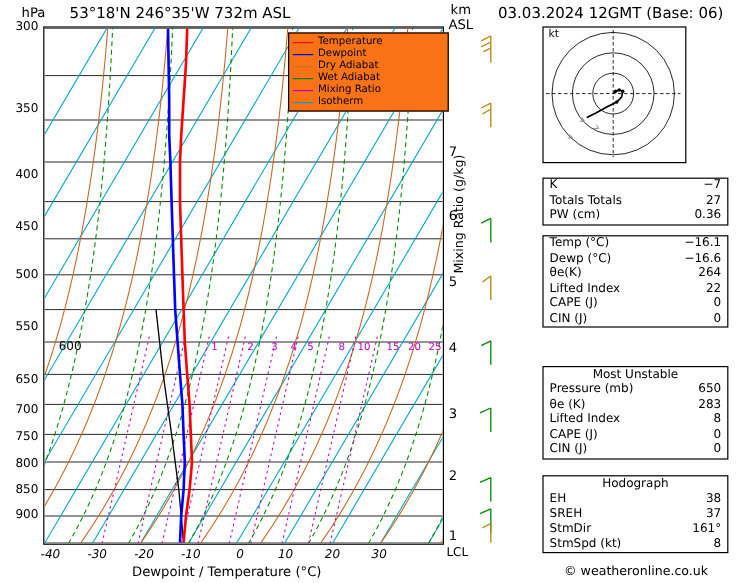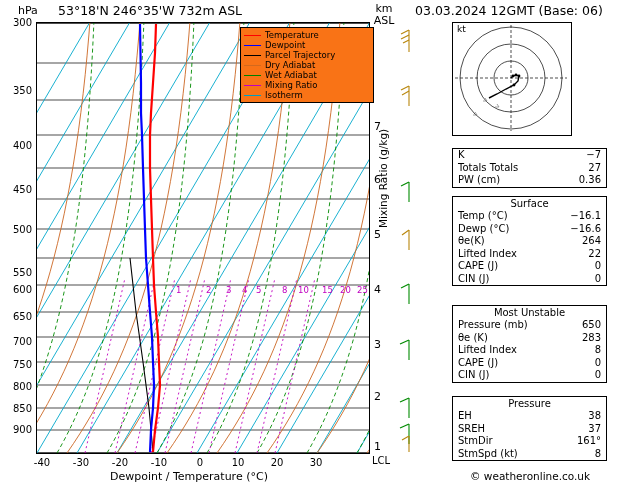--- a/index.html
+++ b/index.html
@@ -8,21 +8,21 @@
   
   #hpa-label{left:18px;top:4px;font-size:11px;}
   #station-title{left:58px;top:3px;font-size:12.5px;}
   #km-label{left:371px;top:2px;font-size:11px;text-align:center;width:26px;}
   #asl-label{left:371px;top:14px;font-size:11px;text-align:center;width:26px;}
   #datetime-title{left:415px;top:3px;font-size:12.5px;}
   
   #skewt{left:36px;top:22px;width:334px;height:432px;border:1px solid #000;box-sizing:border-box;overflow:hidden;background:#fff;}
   #skewt svg{display:block;}
   .ytick{position:absolute;font-size:10px;text-align:right;width:32px;left:0px;}
-  .xtick{position:absolute;font-size:10px;text-align:center;width:30px;}
+  .xtick{position:absolute;font-size:10px;text-align:center;width:30px;font-style:italic;}
   #xaxis-label{position:absolute;left:110px;top:470px;font-size:11px;}
   
   .kmtick{position:absolute;font-size:11px;left:374px;}
   .mixlabel{position:absolute;font-size:8.5px;color:#c000c0;}
   #mixing-axis-title{position:absolute;left:377px;top:228px;font-size:10.5px;color:#000;
      transform:rotate(-90deg);transform-origin:left top;white-space:nowrap;}
   
   #legend{position:absolute;left:240px;top:27px;width:126px;border:1px solid #000;background:#f97316;padding:2px 3px;font-size:8.5px;line-height:10.5px;}
   #legend .row{display:flex;align-items:center;height:10px;}
   #legend .sw{width:17px;height:0;border-top:1.6px solid #000;margin-right:4px;flex:none;}
@@ -140,21 +140,21 @@
     </g>
   </svg>
 </div>
 
 <div class="ytick" style="top:17px;">300</div>
 <div class="ytick" style="top:85px;">350</div>
 <div class="ytick" style="top:140px;">400</div>
 <div class="ytick" style="top:184px;">450</div>
 <div class="ytick" style="top:224px;">500</div>
 <div class="ytick" style="top:255px;margin-top:12px;">550</div>
-<div class="ytick" style="top:284px;">600</div>
+<div class="ytick" style="top:284px;padding-left:36px;">600</div>
 <div class="ytick" style="top:311px;">650</div>
 <div class="ytick" style="top:336px;">700</div>
 <div class="ytick" style="top:359px;">750</div>
 <div class="ytick" style="top:381px;">800</div>
 <div class="ytick" style="top:403px;">850</div>
 <div class="ytick" style="top:424px;">900</div>
 
 <div class="xtick" style="left:27px;top:457px;">-40</div>
 <div class="xtick" style="left:66px;top:457px;">-30</div>
 <div class="xtick" style="left:105px;top:457px;">-20</div>
@@ -189,24 +189,20 @@
 <div id="legend">
   <div class="row">
     <span class="sw" style="border-top-color:#ff0000"></span>
     <span>Temperature</span>
   </div>
   <div class="row">
     <span class="sw" style="border-top-color:#0000ff"></span>
     <span>Dewpoint</span>
   </div>
   <div class="row">
-    <span class="sw" style="border-top-color:#000000"></span>
-    <span>Parcel Trajectory</span>
-  </div>
-  <div class="row">
     <span class="sw" style="border-top-color:#d2691e"></span>
     <span>Dry Adiabat</span>
   </div>
   <div class="row">
     <span class="sw" style="border-top-color:#008000"></span>
     <span>Wet Adiabat</span>
   </div>
   <div class="row">
     <span class="sw" style="border-top-color:#c000c0"></span>
     <span>Mixing Ratio</span>
@@ -297,21 +293,20 @@
     <span>Totals Totals</span>
     <span class="v">27</span>
   </div>
   <div class="r">
     <span>PW (cm)</span>
     <span class="v">0.36</span>
   </div>
 </div>
 
 <div class="panel" id="panel-surface">
-  <div class="hdr">Surface</div>
   <div class="r">
     <span>Temp (°C)</span>
     <span class="v">−16.1</span>
   </div>
   <div class="r">
     <span>Dewp (°C)</span>
     <span class="v">−16.6</span>
   </div>
   <div class="r">
     <span>θe(K)</span>
@@ -349,21 +344,21 @@
     <span>CAPE (J)</span>
     <span class="v">0</span>
   </div>
   <div class="r">
     <span>CIN (J)</span>
     <span class="v">0</span>
   </div>
 </div>
 
 <div class="panel" id="panel-hodograph">
-  <div class="hdr">Pressure</div>
+  <div class="hdr">Hodograph</div>
   <div class="r">
     <span>EH</span>
     <span class="v">38</span>
   </div>
   <div class="r">
     <span>SREH</span>
     <span class="v">37</span>
   </div>
   <div class="r">
     <span>StmDir</span>

